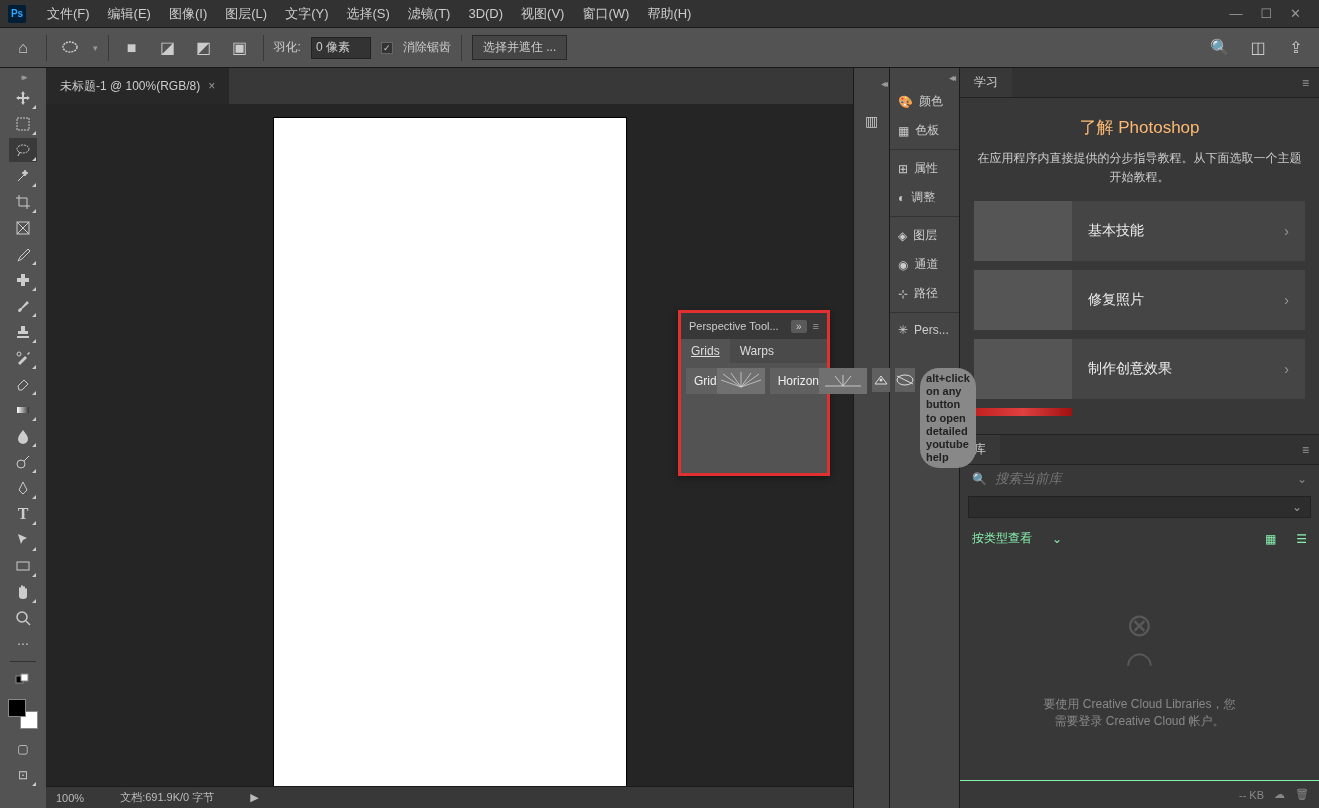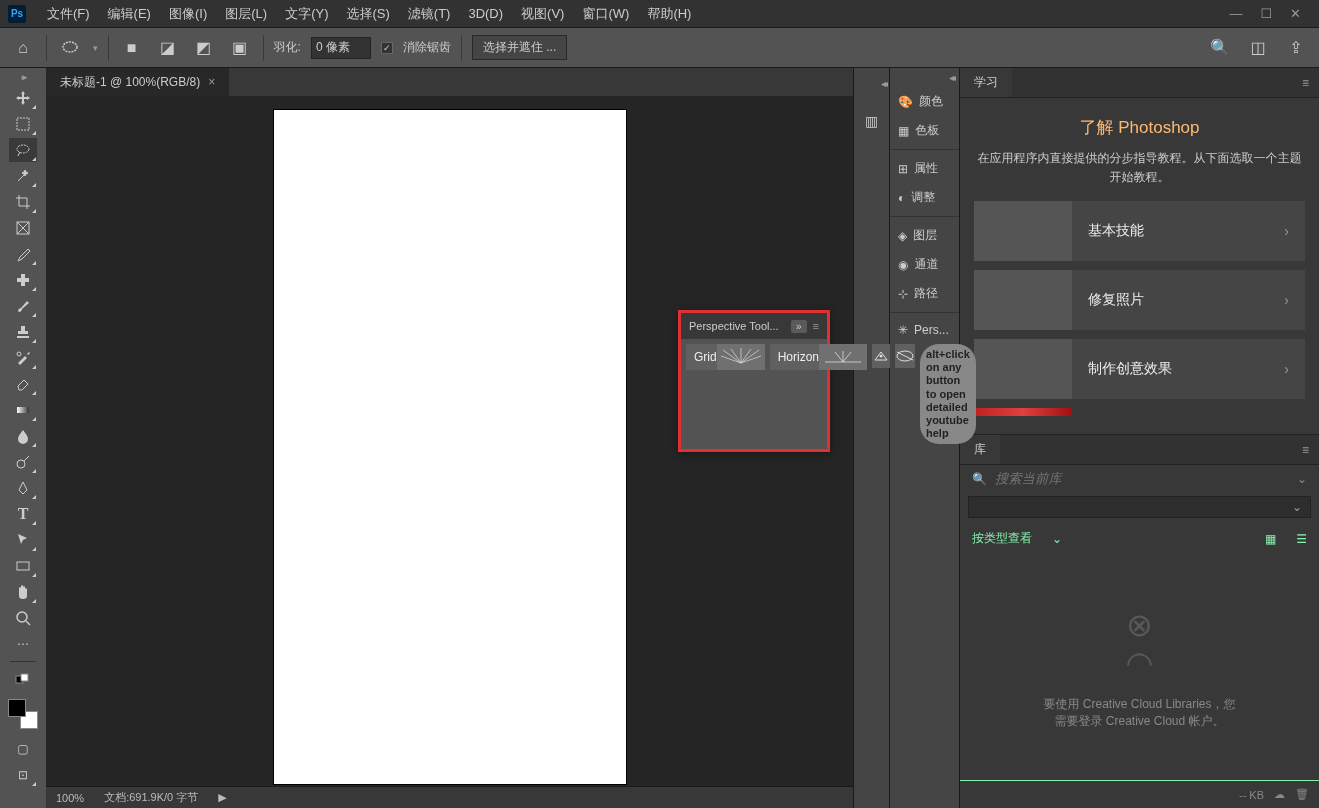--- a/index.html
+++ b/index.html
@@ -15,26 +15,26 @@
 .opt-btn { background: #454545; border: 1px solid #282828; color: #ccc; padding: 3px 10px; font-size: 12px; }
 .main { display: flex; height: 740px; }
 .toolbar { width: 46px; background: #535353; display: flex; flex-direction: column; align-items: center; padding-top: 4px; gap: 2px; }
 .tool { width: 28px; height: 24px; display: flex; align-items: center; justify-content: center; color: #ccc; position: relative; }
 .tool.active { background: #3a3a3a; }
 .tool .dot { position: absolute; bottom: 1px; right: 1px; width: 0; height: 0; border-left: 4px solid transparent; border-bottom: 4px solid #ccc; }
 .color-swatch { width: 30px; height: 30px; position: relative; margin-top: 6px; }
 .color-swatch .fg { position: absolute; width: 18px; height: 18px; background: #000; border: 1px solid #888; top: 0; left: 0; }
 .color-swatch .bg { position: absolute; width: 18px; height: 18px; background: #fff; border: 1px solid #888; bottom: 0; right: 0; }
 .doc-area { flex: 1; background: #252525; display: flex; flex-direction: column; position: relative; }
-.doc-tabs { height: 28px; background: #383838; display: flex; align-items: flex-end; }
+.doc-tabs { height: 36px; background: #383838; display: flex; align-items: flex-end; }
 .doc-tab { padding: 0 14px; height: 100%; display: flex; align-items: center; gap: 8px; background: #282828; color: #ccc; font-size: 12px; }
 .doc-tab .close { color: #999; cursor: pointer; }
 .canvas-wrap { flex: 1; background: #252525; display: flex; align-items: flex-start; justify-content: center; padding-top: 14px; overflow: hidden; position: relative; }
 .canvas { width: 352px; height: 674px; background: #fff; box-shadow: 0 0 0 1px #000; }
-.statusbar { height: 22px; background: #383838; display: flex; align-items: center; padding: 0 10px; gap: 20px; color: #bbb; font-size: 11px; border-top: 1px solid #1a1a1a; }
+.statusbar { height: 22px; background: #383838; display: flex; align-items: center; padding: 0 10px; gap: 36px; color: #bbb; font-size: 11px; border-top: 1px solid #1a1a1a; }
 .side-strip { width: 36px; background: #454545; border-left: 1px solid #1a1a1a; display: flex; flex-direction: column; align-items: center; padding-top: 10px; gap: 20px; }
 .side-icon { width: 24px; height: 24px; display: flex; align-items: center; justify-content: center; color: #ccc; font-size: 14px; }
 .panel-col { width: 70px; background: #454545; border-left: 1px solid #1a1a1a; display: flex; flex-direction: column; }
 .panel-strip-item { display: flex; align-items: center; gap: 6px; padding: 6px 8px; color: #ccc; font-size: 12px; }
 .panel-sep { height: 1px; background: #333; margin: 4px 0; }
 .right-panels { width: 360px; background: #383838; border-left: 1px solid #1a1a1a; display: flex; flex-direction: column; }
 .rp-tabs { height: 30px; background: #323232; display: flex; align-items: center; border-bottom: 1px solid #222; }
 .rp-tab { padding: 0 14px; height: 100%; display: flex; align-items: center; background: #383838; color: #ccc; font-size: 12px; }
 .rp-menu { margin-left: auto; padding: 0 10px; color: #999; }
 .learn-panel { padding: 18px 14px; border-bottom: 1px solid #222; }
@@ -399,20 +399,24 @@
     </div>
   </div>
 </div>
 
 <div class="persp-panel">
   <div class="persp-header">
     <span>Perspective Tool...</span>
     <span class="collapse">»</span>
     <span class="pmenu">≡</span>
   </div>
+  <div class="persp-tabs">
+    <div class="persp-tab active">Grids</div>
+    <div class="persp-tab">Warps</div>
+  </div>
   <div class="persp-body">
     <div class="persp-row">
       <div class="lbl">Grid</div>
       <div class="ico">
           <svg width="40" height="18">
             <g stroke="#ddd" stroke-width="0.7">
               <line x1="20" y1="15" x2="2" y2="2"></line>
               <line x1="20" y1="15" x2="10" y2="1"></line>
               <line x1="20" y1="15" x2="20" y2="0"></line>
               <line x1="20" y1="15" x2="30" y2="1"></line>

